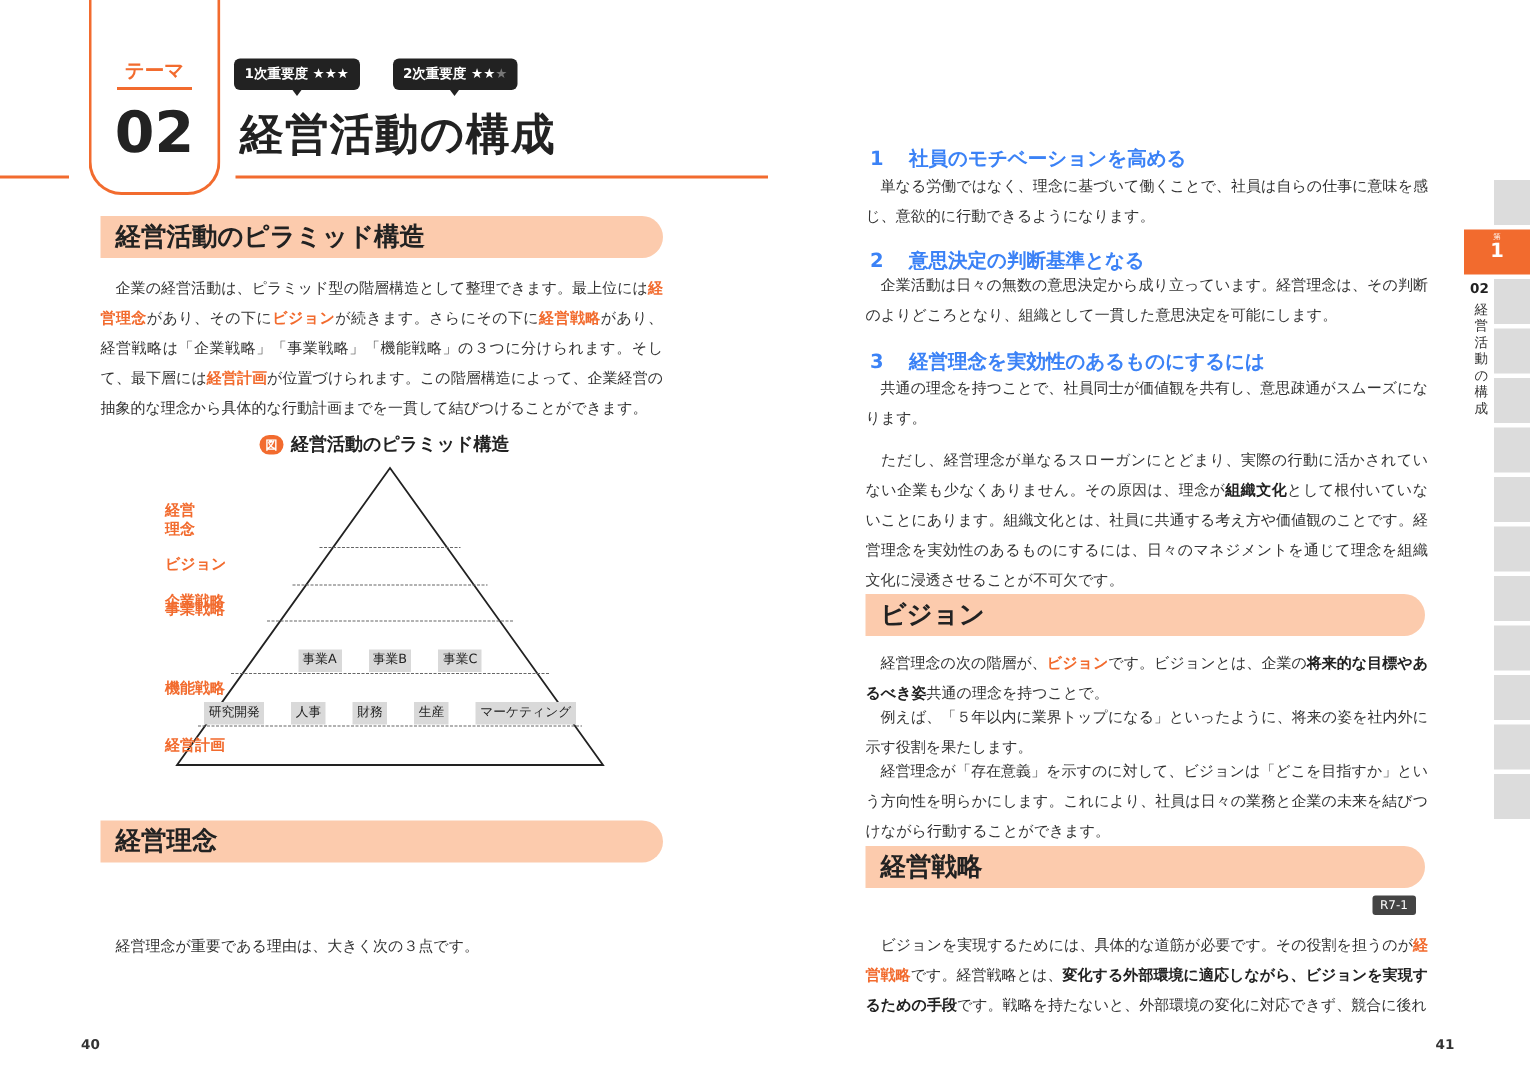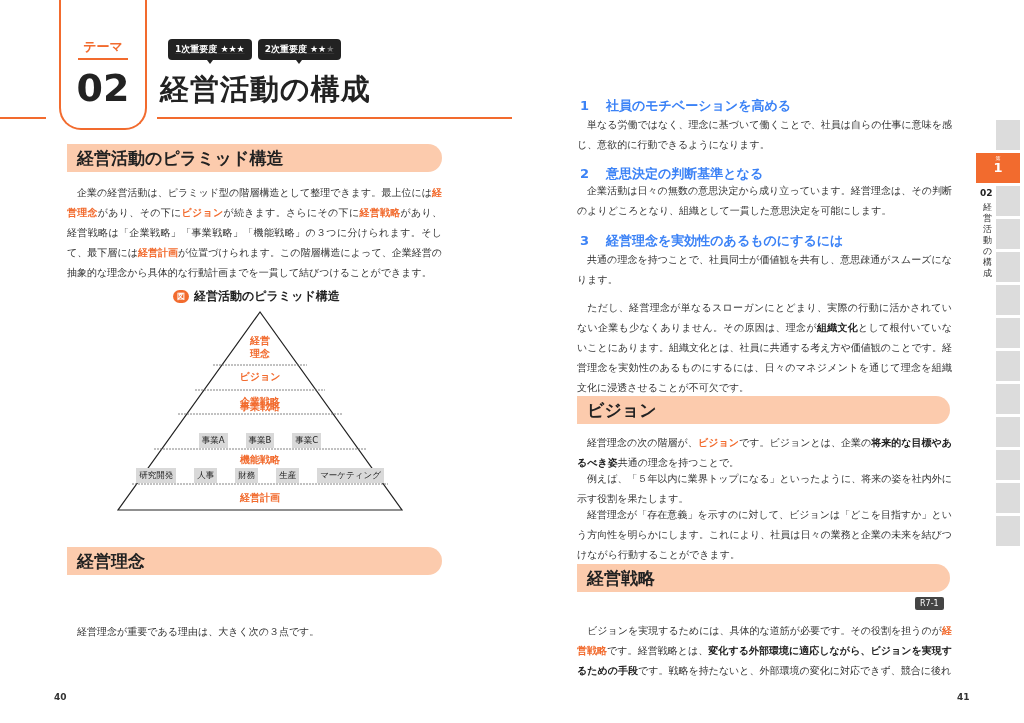--- a/index.html
+++ b/index.html
@@ -23,21 +23,21 @@
   .theme-rule {
     position: absolute; left: 17px; right: 17px; top: 58px; height: 2px; background: #f26b2e;
   }
   .theme-num {
     position: absolute; left: 0; right: 0; top: 66px; text-align: center;
     color: #222; font-weight: bold; font-size: 38px; font-family: "DejaVu Sans", sans-serif;
   }
   .hline-left { position: absolute; left: 0; top: 117px; width: 46px; height: 2px; background: #f26b2e; }
   .hline-right { position: absolute; left: 157px; top: 117px; width: 355px; height: 2px; background: #f26b2e; }
 
-  .badges { position: absolute; left: 168px; top: 39px; display: flex; gap: 6px; text-decoration: underline; }
+  .badges { position: absolute; left: 156px; top: 39px; display: flex; gap: 22px; }
   .badge {
     position: relative; background: #222; color: #fff; font-size: 9px; font-weight: bold;
     padding: 4px 7px; border-radius: 4px; white-space: nowrap;
   }
   .badge::after {
     content: ""; position: absolute; left: 50%; bottom: -4px; margin-left: -3px;
     border-left: 3px solid transparent; border-right: 3px solid transparent; border-top: 4px solid #222;
   }
   .badge .star-off { color: #777; }
 
@@ -62,21 +62,21 @@
   
   .fig-caption {
     position: absolute; left: 173px; top: 288px; font-size: 12px; font-weight: bold; color: #222;
     display: flex; align-items: center; gap: 5px;
   }
   .fig-icon {
     display: inline-block; width: 16px; height: 13px; background: #f26b2e; color: #fff;
     border-radius: 7px; font-size: 8px; line-height: 13px; text-align: center;
   }
   .pyramid { position: absolute; left: 110px; top: 310px; width: 300px; height: 205px; }
-  .pyr-label { position: absolute; left: 0; width: 300px; text-align: center; color: #f26b2e; font-weight: bold; font-size: 10px; line-height: 13px; }
+  .pyr-label { position: absolute; left: 0; width: 300px; text-align: left; color: #f26b2e; font-weight: bold; font-size: 10px; line-height: 13px; }
   .chips { position: absolute; left: 0; width: 300px; display: flex; justify-content: center; gap: 18px; }
   .chip { background: #d9d9d9; color: #222; font-size: 8.5px; padding: 2px 3px; line-height: 11px; white-space: nowrap; }
 
   .page-num { position: absolute; top: 692px; font-size: 9px; font-weight: bold; color: #333; }
 
   
   .num-head {
     position: absolute; left: 580px; font-size: 13px; font-weight: bold; color: #3b82f6;
   }
   .num-head .n { display: inline-block; width: 26px; }

